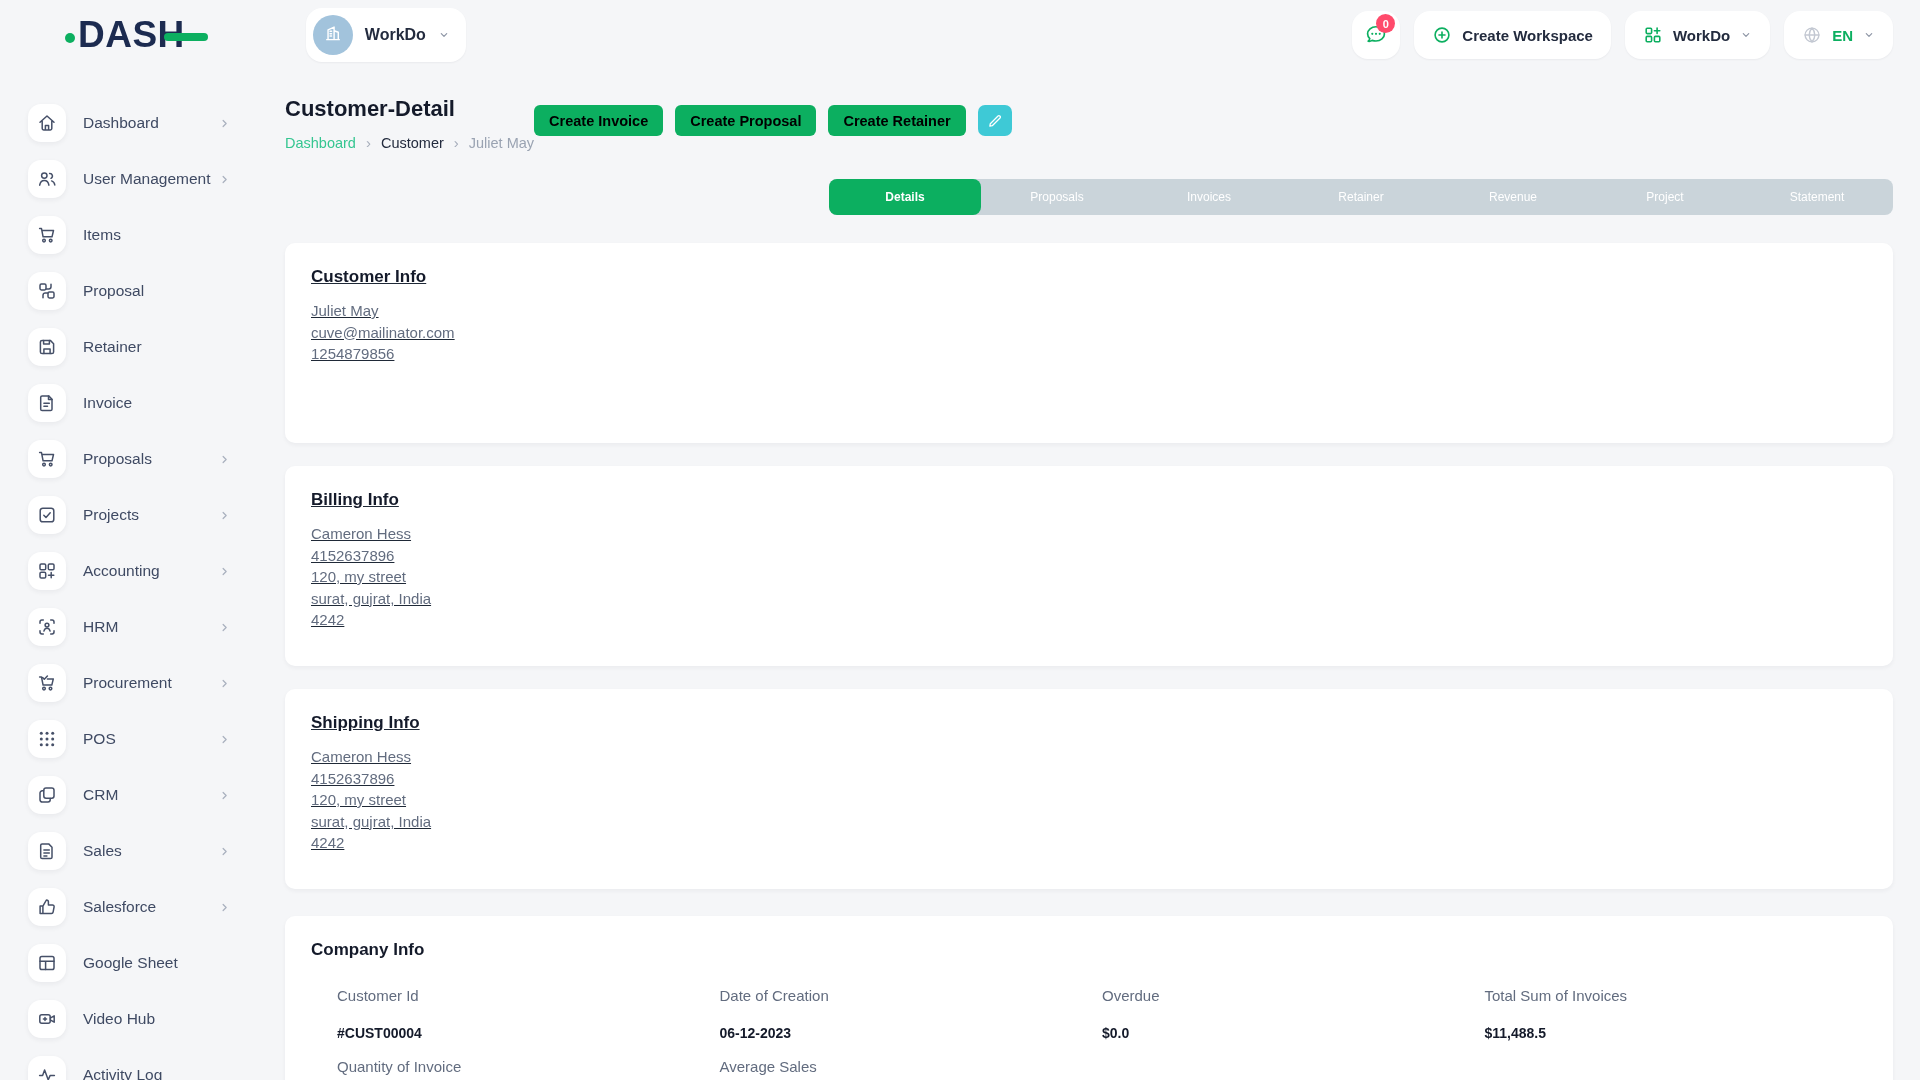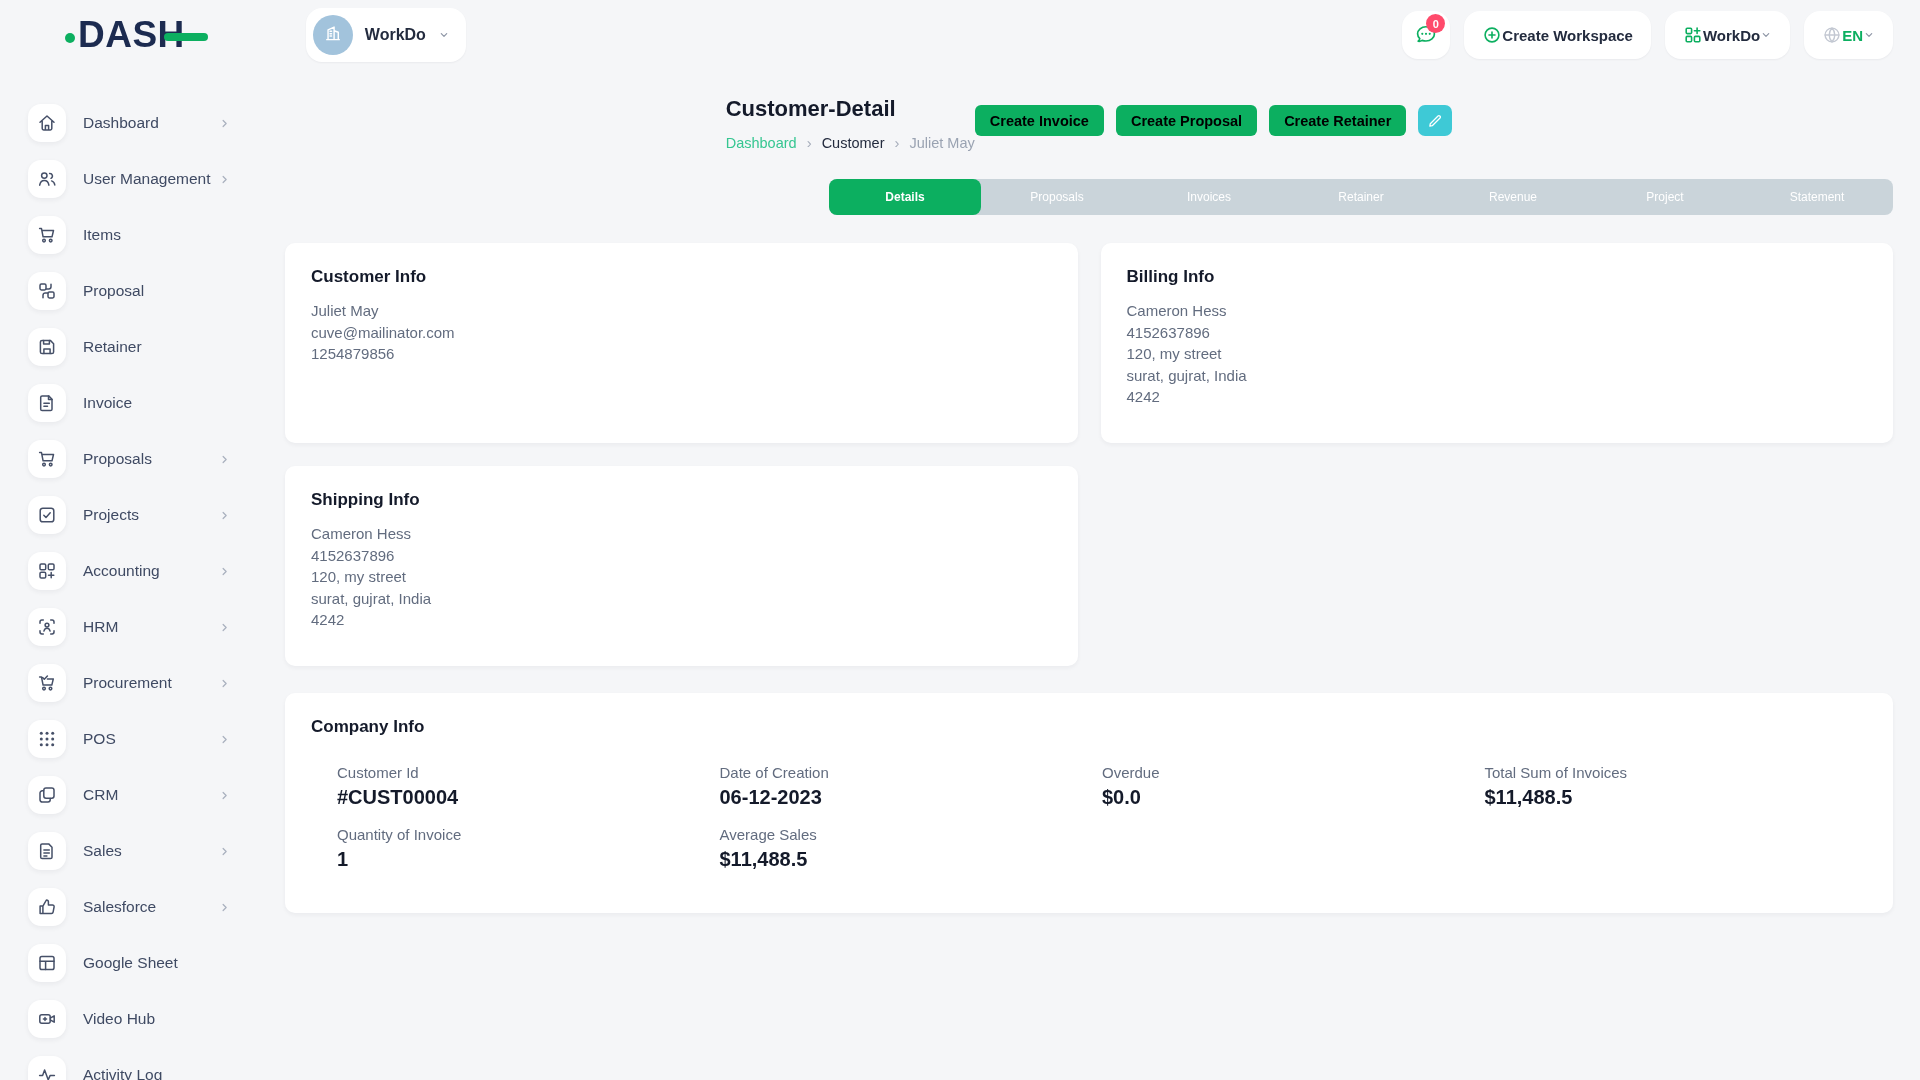--- a/index.html
+++ b/index.html
@@ -22,64 +22,64 @@
   .workspace-pill { height:54px; background:#fff; border-radius:16px; display:flex; align-items:center; gap:12px; padding:7px 16px 7px 7px; box-shadow:0 1px 2px rgba(15,23,42,.05); cursor:pointer; }
   .avatar { width:40px; height:40px; border-radius:50%; background:var(--avatar-blue,#a2c3dc); display:flex; align-items:center; justify-content:center; }
   .avatar svg { width:22px; height:22px; }
   .ws-label { font-size:16px; font-weight:700; color:#232b3e; }
   .chev svg { width:12px; height:12px; color:#8d95a5; display:block; }
 
   .topbar-right { display:flex; align-items:center; gap:14px; }
   .icon-btn { position:relative; width:48px; height:48px; background:#fff; border-radius:16px; border:none; display:flex; align-items:center; justify-content:center; cursor:pointer; box-shadow:0 1px 2px rgba(15,23,42,.05); }
   .icon-btn > span > svg { width:24px; height:24px; color:var(--primary,#0caf60); display:block; }
   .badge { position:absolute; top:3px; right:5px; min-width:19px; height:19px; border-radius:10px; background:var(--badge-pink,#ff4a6b); color:#fff; font-size:11px; font-weight:700; display:flex; align-items:center; justify-content:center; padding:0 5px; }
-  .pill-btn { height:48px; background:#fff; border:none; border-radius:16px; display:flex; align-items:center; padding:0 18px; font-size:15px; font-weight:700; color:#232b3e; cursor:pointer; box-shadow:0 1px 2px rgba(15,23,42,.05); }
+  .pill-btn { height:48px; background:#fff; border:none; border-radius:16px; display:flex; align-items:center; gap:10px; padding:0 18px; font-size:15px; font-weight:700; color:#232b3e; cursor:pointer; box-shadow:0 1px 2px rgba(15,23,42,.05); }
   .pill-ic svg { width:20px; height:20px; display:block; }
   .pill-ic.green { color:var(--primary,#0caf60); }
   .pill-ic.gray { color:#c3c8d2; }
   .lang { color:var(--primary,#0caf60); }
 
   
   .shell { display:flex; height:1010px; }
   .sidebar { width:260px; flex:none; padding-top:25px; overflow:hidden; }
   .side-item { height:56px; display:flex; align-items:center; padding:0 30px 0 28px; cursor:pointer; }
   .icon-box { width:38px; height:38px; background:#fff; border-radius:13px; display:flex; align-items:center; justify-content:center; box-shadow:0 2px 5px rgba(30,41,59,.06); flex:none; }
   .icon-slot svg { width:20px; height:20px; color:#465068; display:block; }
   .side-label { margin-left:17px; font-size:15.5px; font-weight:500; color:#3f4a63; white-space:nowrap; }
   .side-chevron { margin-left:auto; }
   .side-chevron svg { width:11px; height:11px; color:#a9b0be; display:block; }
 
   
   .content { flex:1; padding:26px 27px 0 25px; }
-  .page-head { display:flex; justify-content:center; }
+  .page-head { display:flex; justify-content:flex-start; }
   h1 { font-size:22px; font-weight:700; color:#141a2a; }
   .breadcrumb { margin-top:12px; font-size:14.5px; display:flex; gap:10px; align-items:center; }
   .breadcrumb a { color:var(--primary-light,#35c691); cursor:pointer; text-decoration:none; }
   .sep { color:#a6adbb; font-size:15px; }
   .crumb-mid { color:#232b3e; cursor:pointer; }
   .crumb-cur { color:#9aa3b2; }
   .actions { display:flex; gap:12px; align-items:flex-start; margin-top:9px; }
   .btn-green { height:31px; padding:0 15px; background:var(--primary,#0caf60); color:#000000; border:none; border-radius:6px; font-size:14.5px; font-weight:600; cursor:pointer; white-space:nowrap; }
   .btn-edit { width:34px; height:31px; background:var(--accent-cyan,#3ec9d6); border:none; border-radius:7px; display:flex; align-items:center; justify-content:center; cursor:pointer; }
   .btn-edit svg { width:16px; height:16px; color:#fff; display:block; }
 
   .tabbar { margin-top:28px; margin-left:auto; width:1064px; height:36px; background:var(--tab-track,#cad4da); border-radius:8px; display:flex; }
   .tab { flex:1; border:none; background:transparent; color:#fff; font-size:12px; font-weight:500; cursor:pointer; border-radius:8px; }
   .tab.active { background:var(--primary,#0caf60); font-weight:600; }
 
-  .cards3 { margin-top:28px; display:grid; grid-template-columns:repeat(2,1fr); gap:23px; }
+  .cards3 { margin-top:28px; display:grid; grid-template-columns:repeat(1,1fr); gap:23px;text-decoration:underline; }
   .card { background:#fff; border-radius:10px; box-shadow:0 2px 4px rgba(30,41,59,.05); padding:24px 26px; }
   .cards3 .card { height:200px; }
   .card h2 { font-size:17px; font-weight:700; color:#141a2a; margin-bottom:13px; }
   .info-line { font-size:15px; color:#626c7f; line-height:21.5px; }
 
   .company { margin-top:27px; height:220px; }
   .fields { margin-top:27px; padding-left:26px; display:grid; grid-template-columns:repeat(4,1fr); row-gap:17px; }
   .f-label { font-size:15px; color:#626c7f; }
-  .f-value { margin-top:5px; font-size:20px; font-weight:700; color:#141a2a; }
+  .f-value { margin-top:21px; font-size:14px; font-weight:700; color:#141a2a; }
 </style>
 </head>
 <body>
 
 <div class="app">
 
   <header class="topbar">
     <div class="topbar-left">
       <div class="logo">
         <span class="logo-dot"></span>

